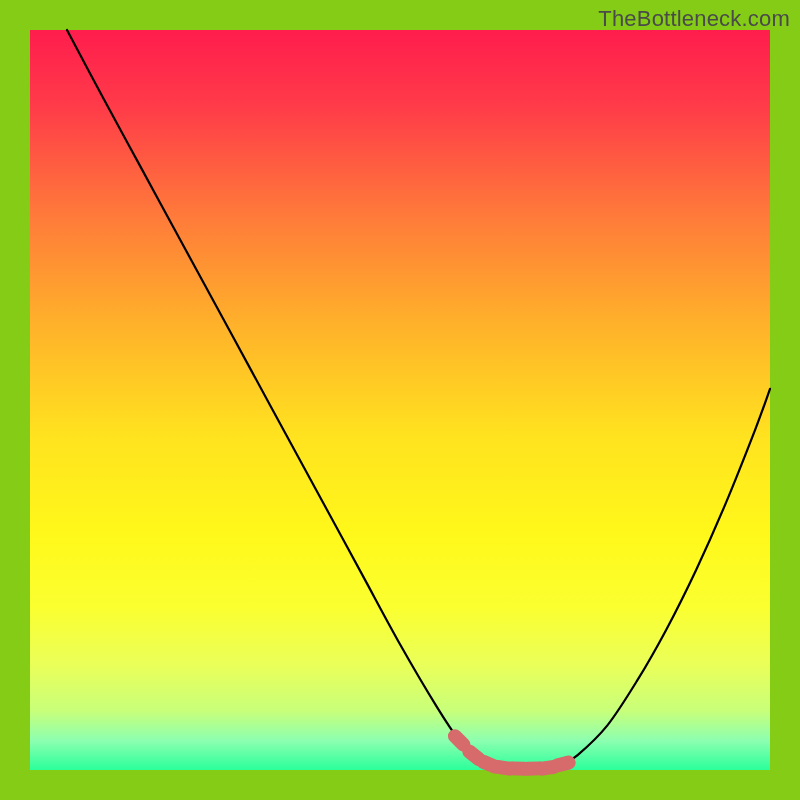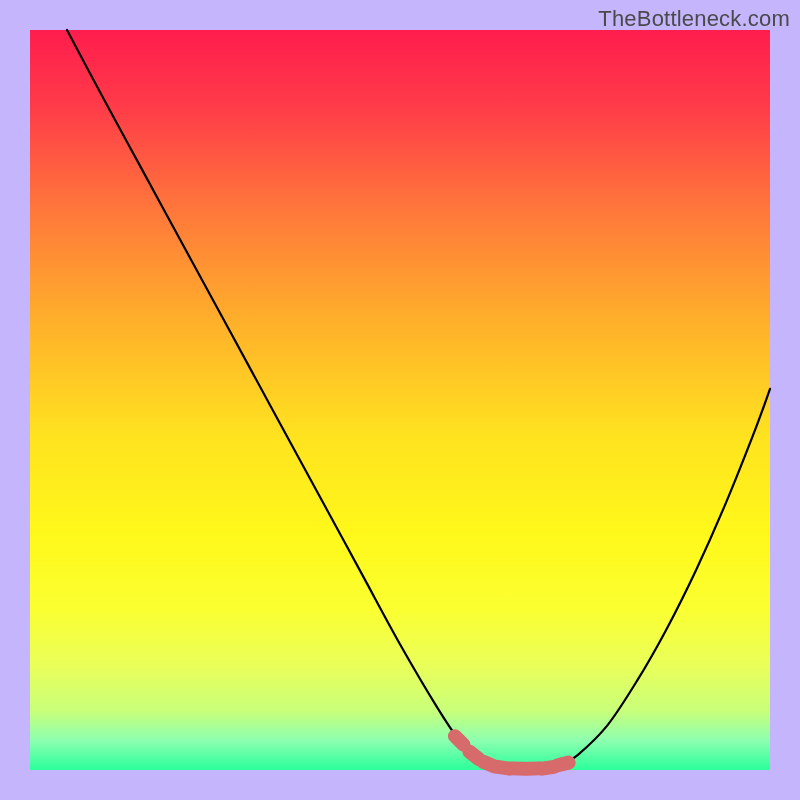--- a/index.html
+++ b/index.html
@@ -8,21 +8,21 @@
     width: 800px;
     height: 800px;
     background: #000;
     overflow: hidden;
     font-family: Arial, Helvetica, sans-serif;
   }
   .frame {
     position: relative;
     width: 800px;
     height: 800px;
-    background: #c4b5fd;
+    background: #84cc16;
   }
   .plot-area {
     position: absolute;
     left: 30px;
     top: 30px;
     width: 740px;
     height: 740px;
     
   }
   .gradient {

